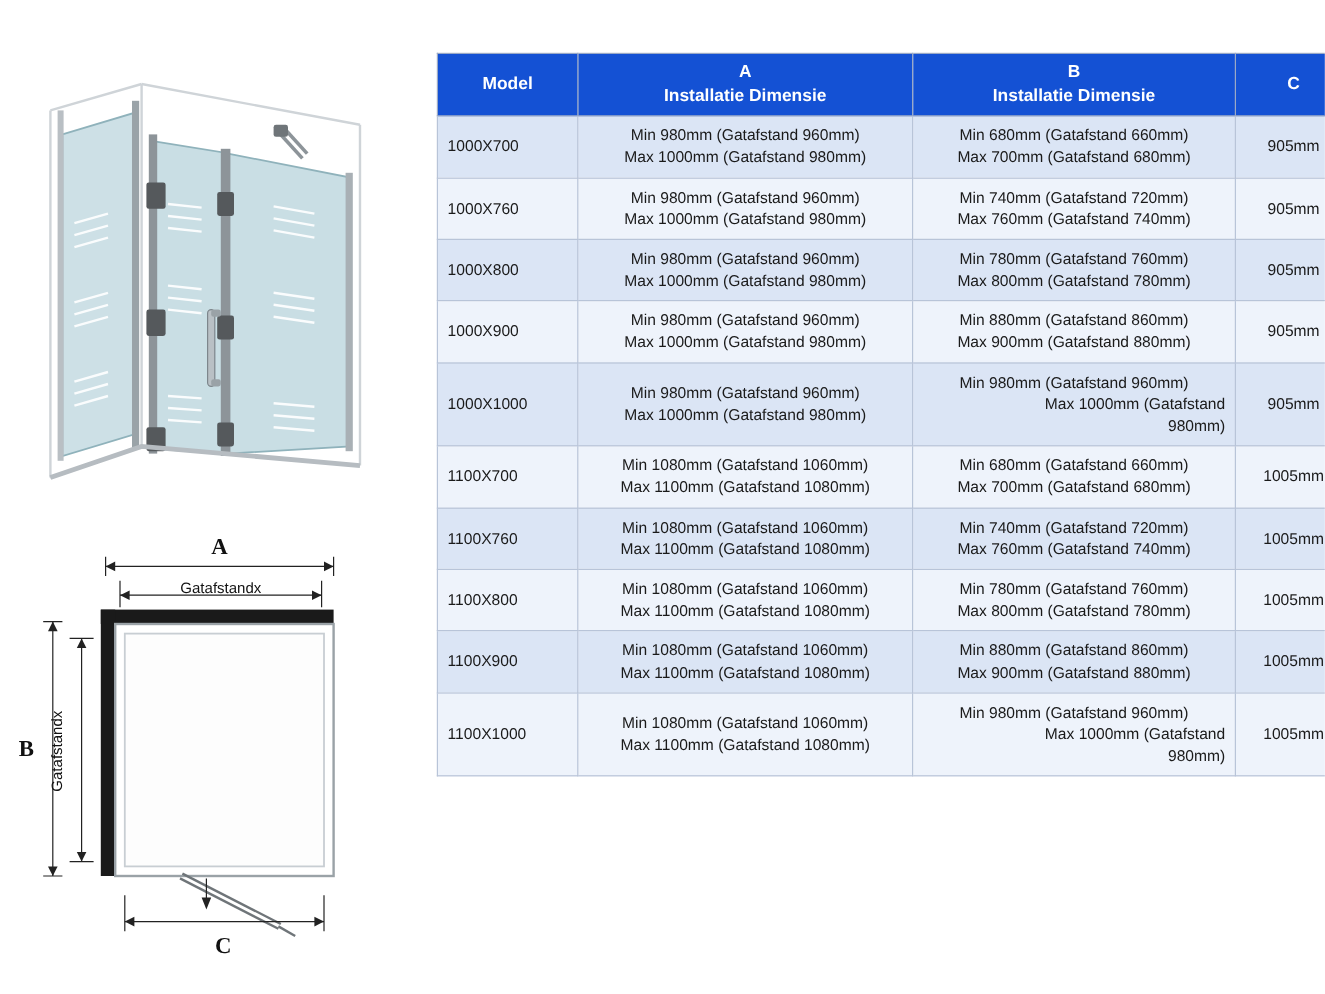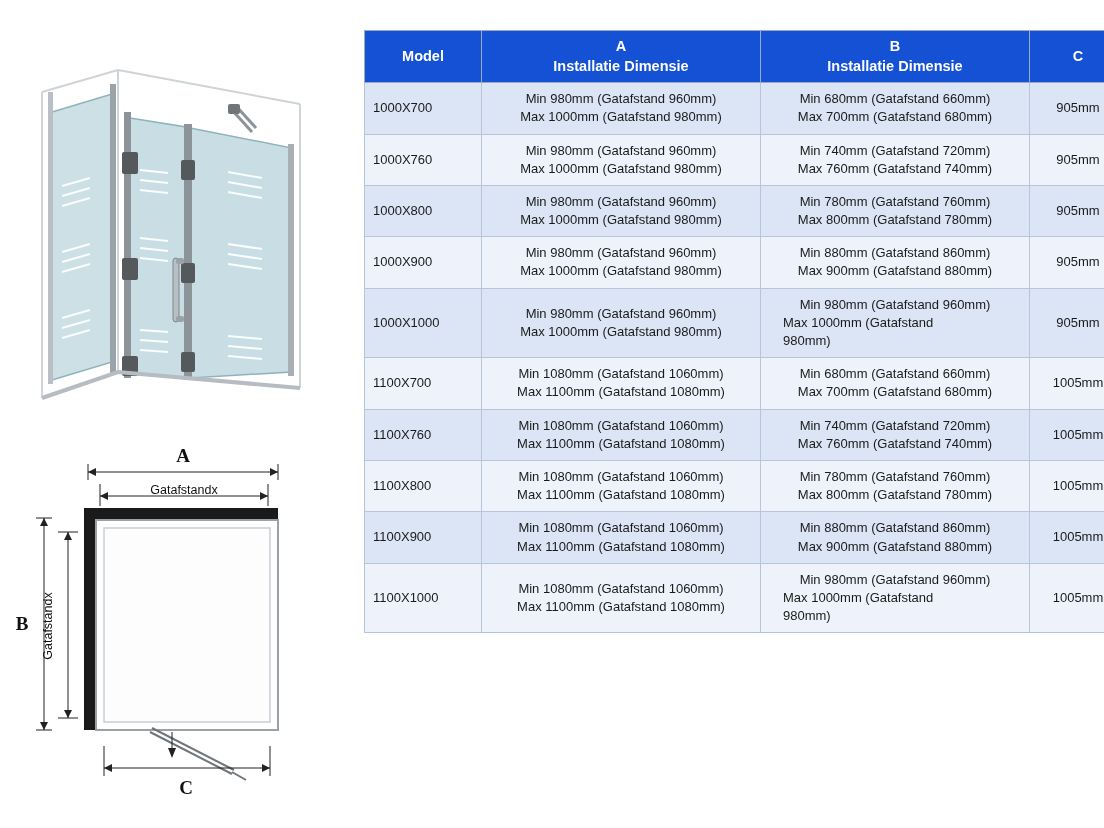--- a/index.html
+++ b/index.html
@@ -42,21 +42,21 @@
     top: 446px;
     width: 360px;
     height: 382px;
   }
   .diagram-svg { display: block; }
 
   
   .table-wrap {
     position: absolute;
     left: 364px;
-    top: 30px;
+    top: 44px;
     width: 726px;
     height: 760px;
   }
   table.spec {
     border-collapse: collapse;
     width: 726px;
     table-layout: fixed;
   }
   table.spec th {
     background: #1451d4;
@@ -77,21 +77,21 @@
     vertical-align: middle;
   }
   .col-model { width: 108px; text-align: left; font-size: 13px; }
   .col-a { width: 270px; text-align: center; }
   .col-b { width: 260px; text-align: center; }
   .col-c { width: 88px; text-align: center; }
   tr.even td { background: #dbe5f5; }
   tr.odd td  { background: #eef3fb; }
   td.cell-left { text-align: center; }
   .cell-line { display: block; }
-  .cell-wrapline { display: block; text-align: left; padding-left: 14px; }
+  .cell-wrapline { display: block; text-align: right; padding-left: 14px; }
 </style>
 </head>
 <body>
 
 <div class="page">
 
   <div class="diagram-panel">
 
     <div class="diagram-top">
       <svg class="diagram-svg" width="360" height="446" viewBox="0 0 360 446" xmlns="http://www.w3.org/2000/svg">

